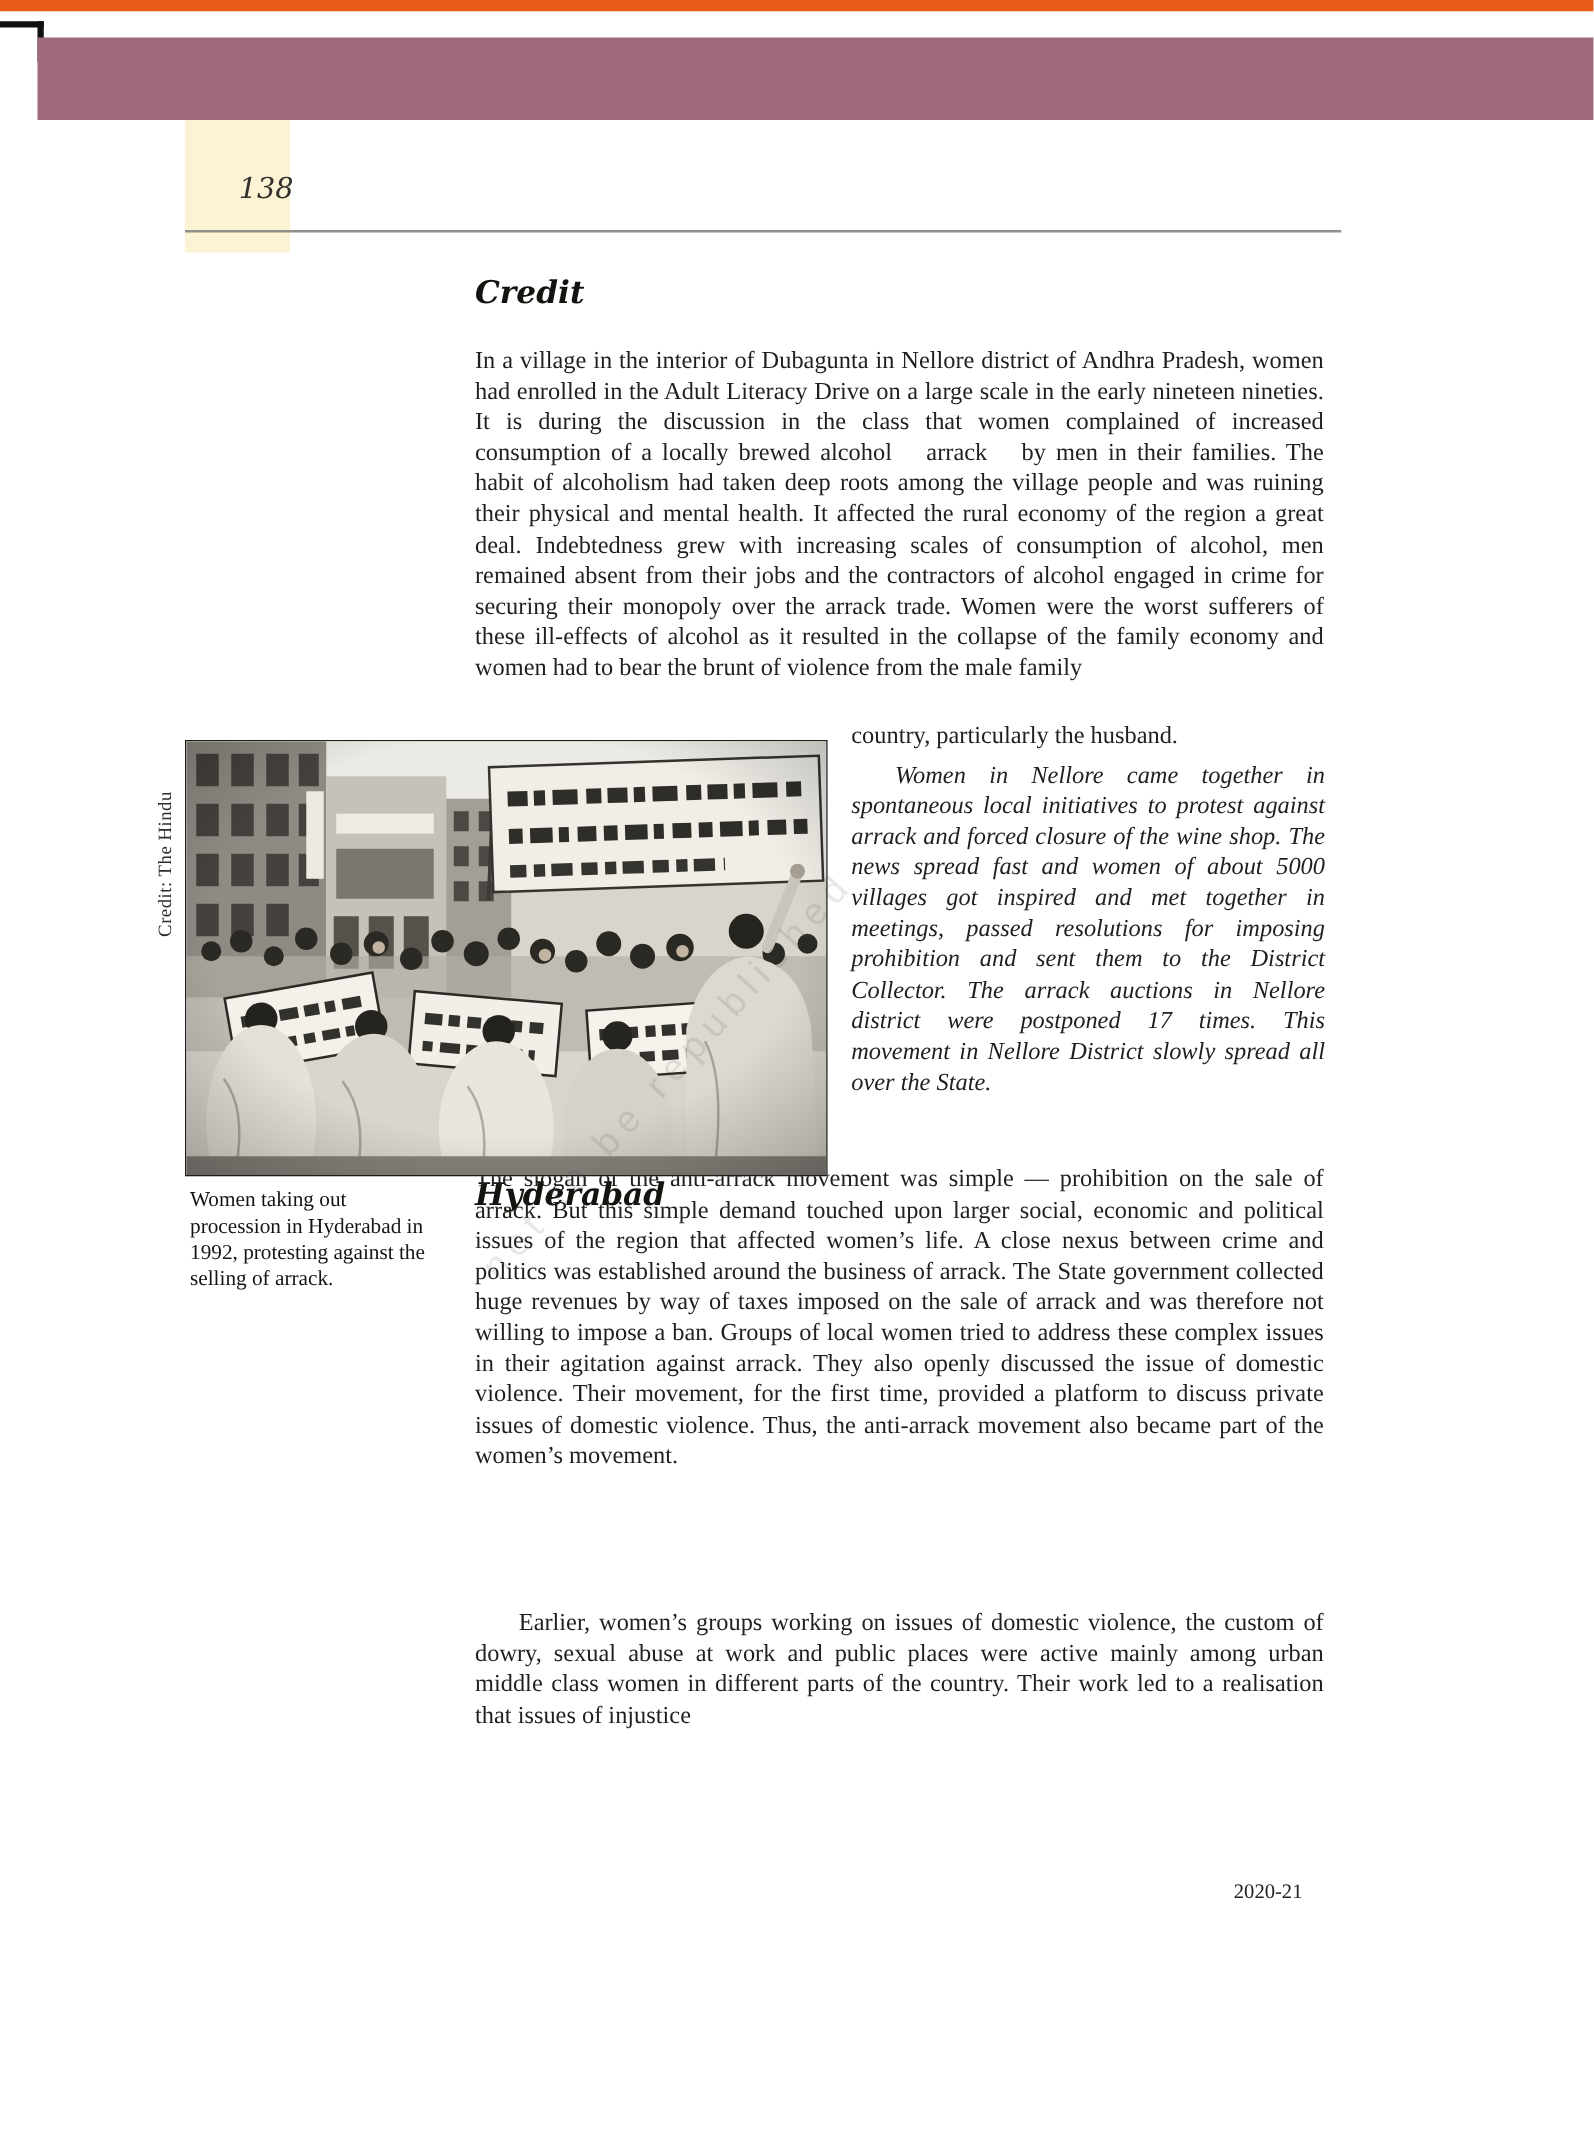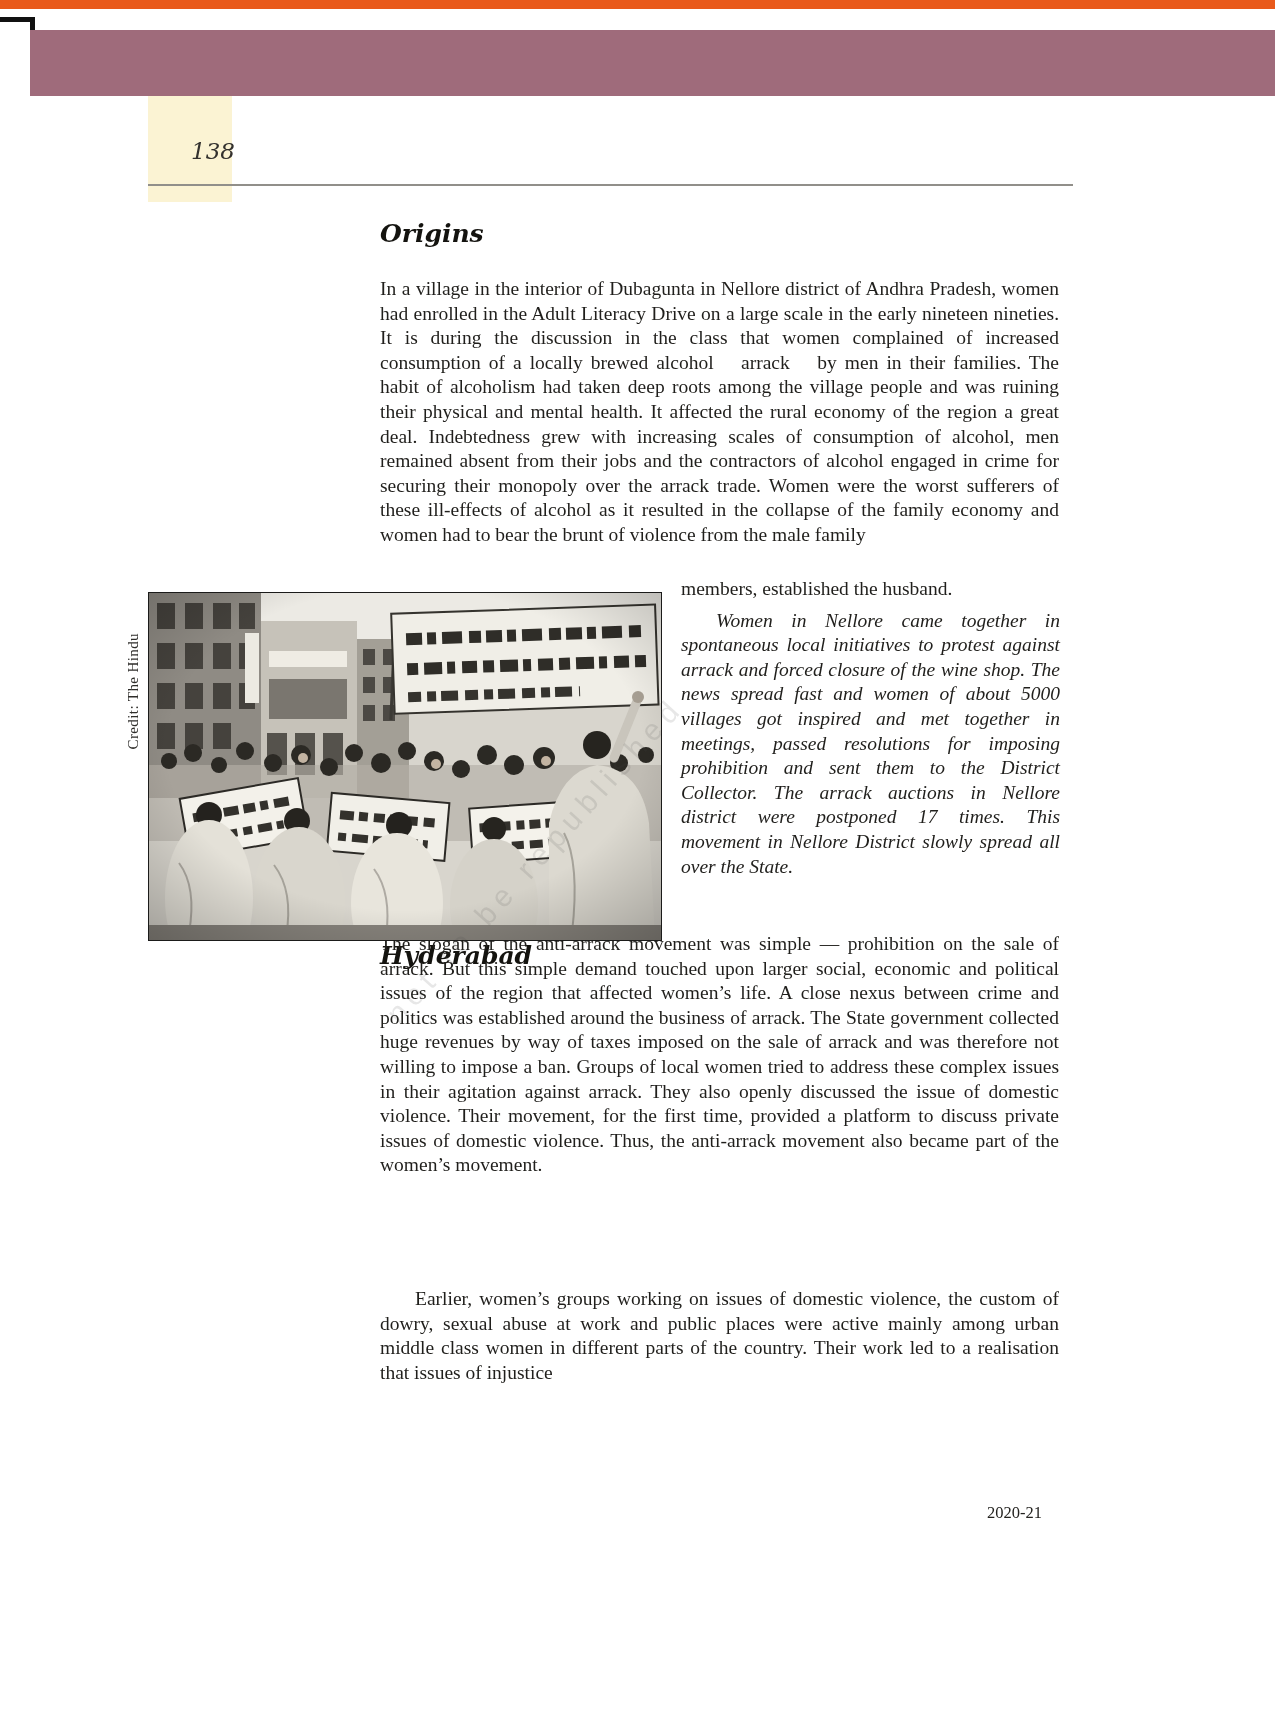--- a/index.html
+++ b/index.html
@@ -59,21 +59,21 @@
   <div class="top-bar"></div>
   <div class="corner-mark"></div>
   <div class="band"></div>
 
   <div class="strip">
     <span class="page-num">138</span>
   </div>
 
   <div class="header-rule"></div>
 
-  <h2 class="h-sec" id="h-origins">Origins</h2>
+  <h2 class="h-sec" id="h-origins">Credit</h2>
   <p class="para" id="origins-p1">In a village in the interior of Dubagunta in Nellore district of Andhra Pradesh, women had enrolled in the Adult Literacy Drive on a large scale in the early nineteen nineties. It is during the discussion in the class that women complained of increased consumption of a locally brewed alcohol  arrack  by men in their families. The habit of alcoholism had taken deep roots among the village people and was ruining their physical and mental health. It affected the rural economy of the region a great deal. Indebtedness grew with increasing scales of consumption of alcohol, men remained absent from their jobs and the contractors of alcohol engaged in crime for securing their monopoly over the arrack trade. Women were the worst sufferers of these ill-effects of alcohol as it resulted in the collapse of the family economy and women had to bear the brunt of violence from the male family</p>
 
   <figure class="photo-figure">
     <div class="credit">Credit: The Hindu</div>
     <div class="photo">
       <svg viewBox="0 0 512 347" width="512" height="347" preserveAspectRatio="none">
         <defs>
           <radialGradient id="vig" cx="50%" cy="45%" r="80%">
             <stop offset="58%" stop-color="#000" stop-opacity="0"></stop>
             <stop offset="100%" stop-color="#000" stop-opacity="0.30"></stop>
@@ -191,24 +191,25 @@
           <circle cx="489" cy="104" r="6" fill="#a79f93"></circle>
           <circle cx="448" cy="152" r="14" fill="#26241f"></circle>
           <path d="M400 347 L400 230 Q412 178 448 172 Q492 176 500 230 L506 347 Z" fill="#dcd9d0"></path>
           <path d="M415 240 q16 30 8 100" stroke="#8f8b83" stroke-width="2" fill="none" opacity="0.7"></path>
         </g>
 
         <rect y="332" width="512" height="15" fill="#87837c"></rect>
         <rect width="512" height="347" fill="url(#vig)"></rect>
       </svg>
     </div>
+    <figcaption>Women taking out procession in Hyderabad in 1992, protesting against the selling of arrack.</figcaption>
   </figure>
 
   <div class="right-col">
-    <p>members, established the husband.</p>
+    <p>country, particularly the husband.</p>
     <p id="origins-p2">Women in Nellore came together in spontaneous local initiatives to protest against arrack and forced closure of the wine shop. The news spread fast and women of about 5000 villages got inspired and met together in meetings, passed resolutions for imposing prohibition and sent them to the District Collector. The arrack auctions in Nellore district were postponed 17 times. This movement in Nellore District slowly spread all over the State.</p>
   </div>
 
   <h2 class="h-sec" id="h-linkages">Hyderabad</h2>
   <p class="para" id="linkages-p1">The slogan of the anti-arrack movement was simple — prohibition on the sale of arrack. But this simple demand touched upon larger social, economic and political issues of the region that affected women’s life. A close nexus between crime and politics was established around the business of arrack. The State government collected huge revenues by way of taxes imposed on the sale of arrack and was therefore not willing to impose a ban. Groups of local women tried to address these complex issues in their agitation against arrack. They also openly discussed the issue of domestic violence. Their movement, for the first time, provided a platform to discuss private issues of domestic violence. Thus, the anti-arrack movement also became part of the women’s movement.</p>
   <p class="para" id="linkages-p2">Earlier, women’s groups working on issues of domestic violence, the custom of dowry, sexual abuse at work and public places were active mainly among urban middle class women in different parts of the country. Their work led to a realisation that issues of injustice</p>
 
   <div class="watermark">not to be republished</div>
 
   <div class="footer">2020-21</div>

